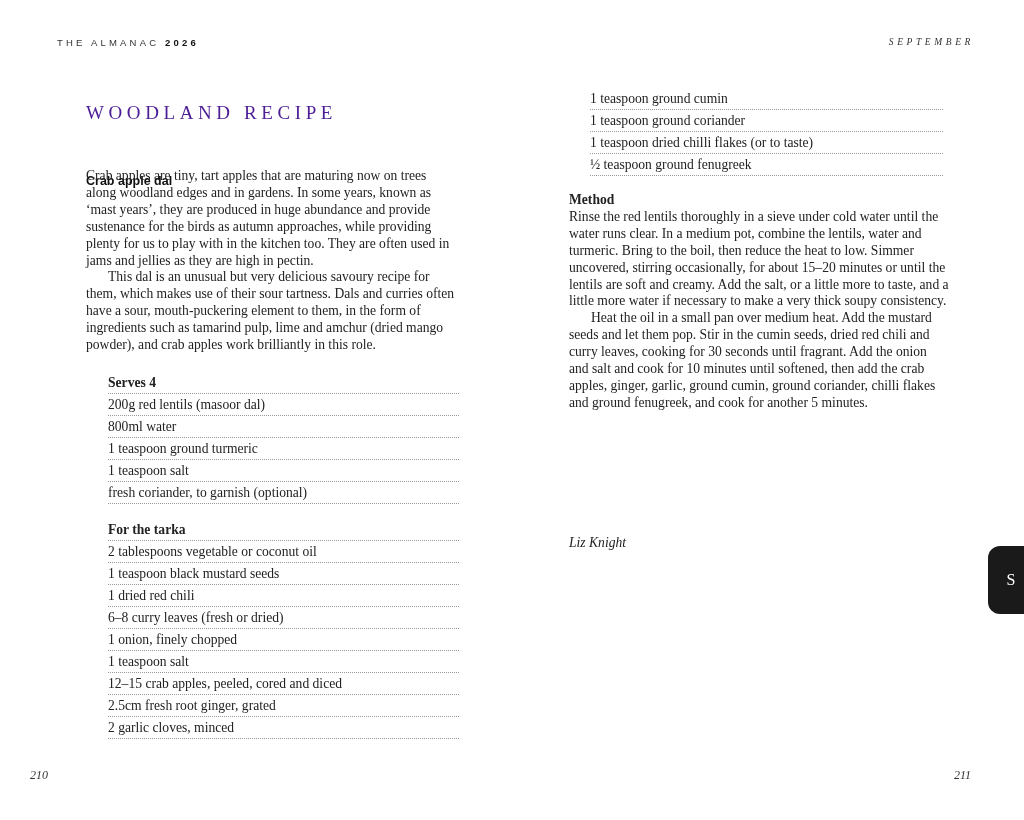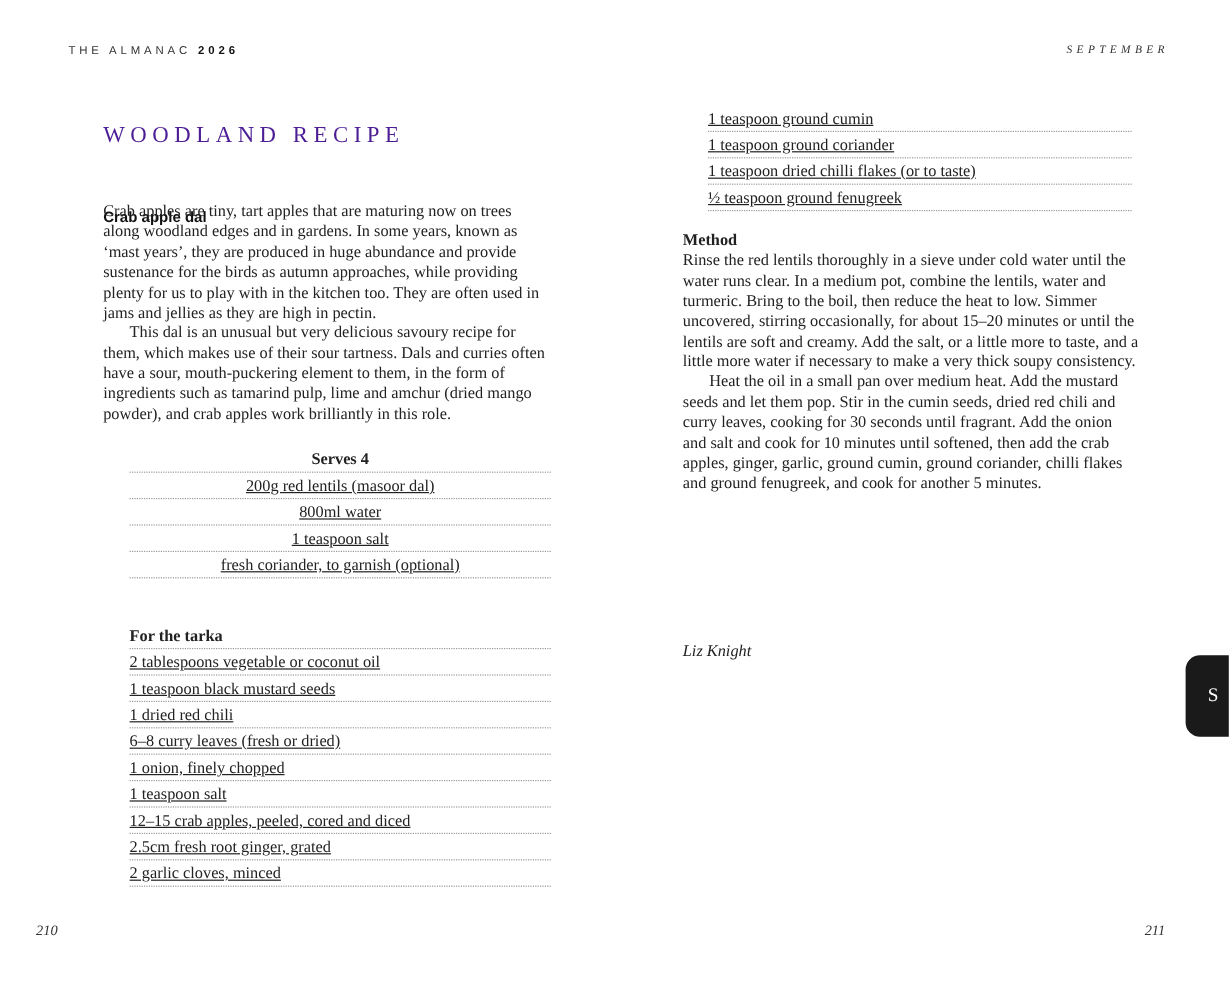--- a/index.html
+++ b/index.html
@@ -14,22 +14,22 @@
 
   .section-title { position:absolute; top:89px; left:86px; font-family:"Liberation Serif", serif; font-size:19px; letter-spacing:4.6px; color:#4c1d95; font-weight:normal; }
   .recipe-title { position:absolute; top:134px; left:86px; font-family:"Liberation Sans", sans-serif; font-weight:bold; font-size:12.5px; color:#111;margin-top:40px; }
 
   .intro { position:absolute; top:168px; left:86px; width:370px; font-size:13.6px; line-height:16.9px; color:#222; }
   .intro p { margin:0; }
   .intro p + p { text-indent:22px; }
 
   .ing-list { position:absolute; left:108px; width:351px; font-size:13.6px; color:#222; }
   .ing-head { font-weight:bold; height:21px; line-height:21px; border-bottom:1px dotted #999; }
-  .ing-row { height:21px; line-height:22px; border-bottom:1px dotted #999;text-decoration:underline; }
-  .ing-list.serves { top:372px;text-align:center; }
+  .ing-row { height:21px; line-height:22px; border-bottom:1px dotted #999; }
+  .ing-list.serves { top:372px; }
   .ing-list.tarka { top:519px; }
   .ing-list.cont { left:78px; top:88px; width:353px; }
 
   .method { position:absolute; top:192px; left:57px; width:380px; font-size:13.6px; line-height:16.9px; color:#222; }
   .method .method-head { font-weight:bold; }
   .method p { margin:0; }
   .method p.indent { text-indent:22px; }
   .author { position:absolute; top:535px; left:57px; font-style:italic; font-size:13.6px; color:#222; }
 
   .folio { position:absolute; top:768px; font-style:italic; font-size:12px; color:#333; }
@@ -53,20 +53,21 @@
 
   <div class="intro">
     <p>Crab apples are tiny, tart apples that are maturing now on trees along woodland edges and in gardens. In some years, known as ‘mast years’, they are produced in huge abundance and provide sustenance for the birds as autumn approaches, while providing plenty for us to play with in the kitchen too. They are often used in jams and jellies as they are high in pectin.</p>
     <p>This dal is an unusual but very delicious savoury recipe for them, which makes use of their sour tartness. Dals and curries often have a sour, mouth-puckering element to them, in the form of ingredients such as tamarind pulp, lime and amchur (dried mango powder), and crab apples work brilliantly in this role.</p>
   </div>
 
   <div class="ing-list serves">
     <div class="ing-head">Serves 4</div>
     <div class="ing-row">200g red lentils (masoor dal)</div>
     <div class="ing-row">800ml water</div>
+    <div class="ing-row">1 teaspoon ground turmeric</div>
     <div class="ing-row">1 teaspoon salt</div>
     <div class="ing-row">fresh coriander, to garnish (optional)</div>
   </div>
 
   <div class="ing-list tarka">
     <div class="ing-head">For the tarka</div>
     <div class="ing-row">2 tablespoons vegetable or coconut oil</div>
     <div class="ing-row">1 teaspoon black mustard seeds</div>
     <div class="ing-row">1 dried red chili</div>
     <div class="ing-row">6–8 curry leaves (fresh or dried)</div>

